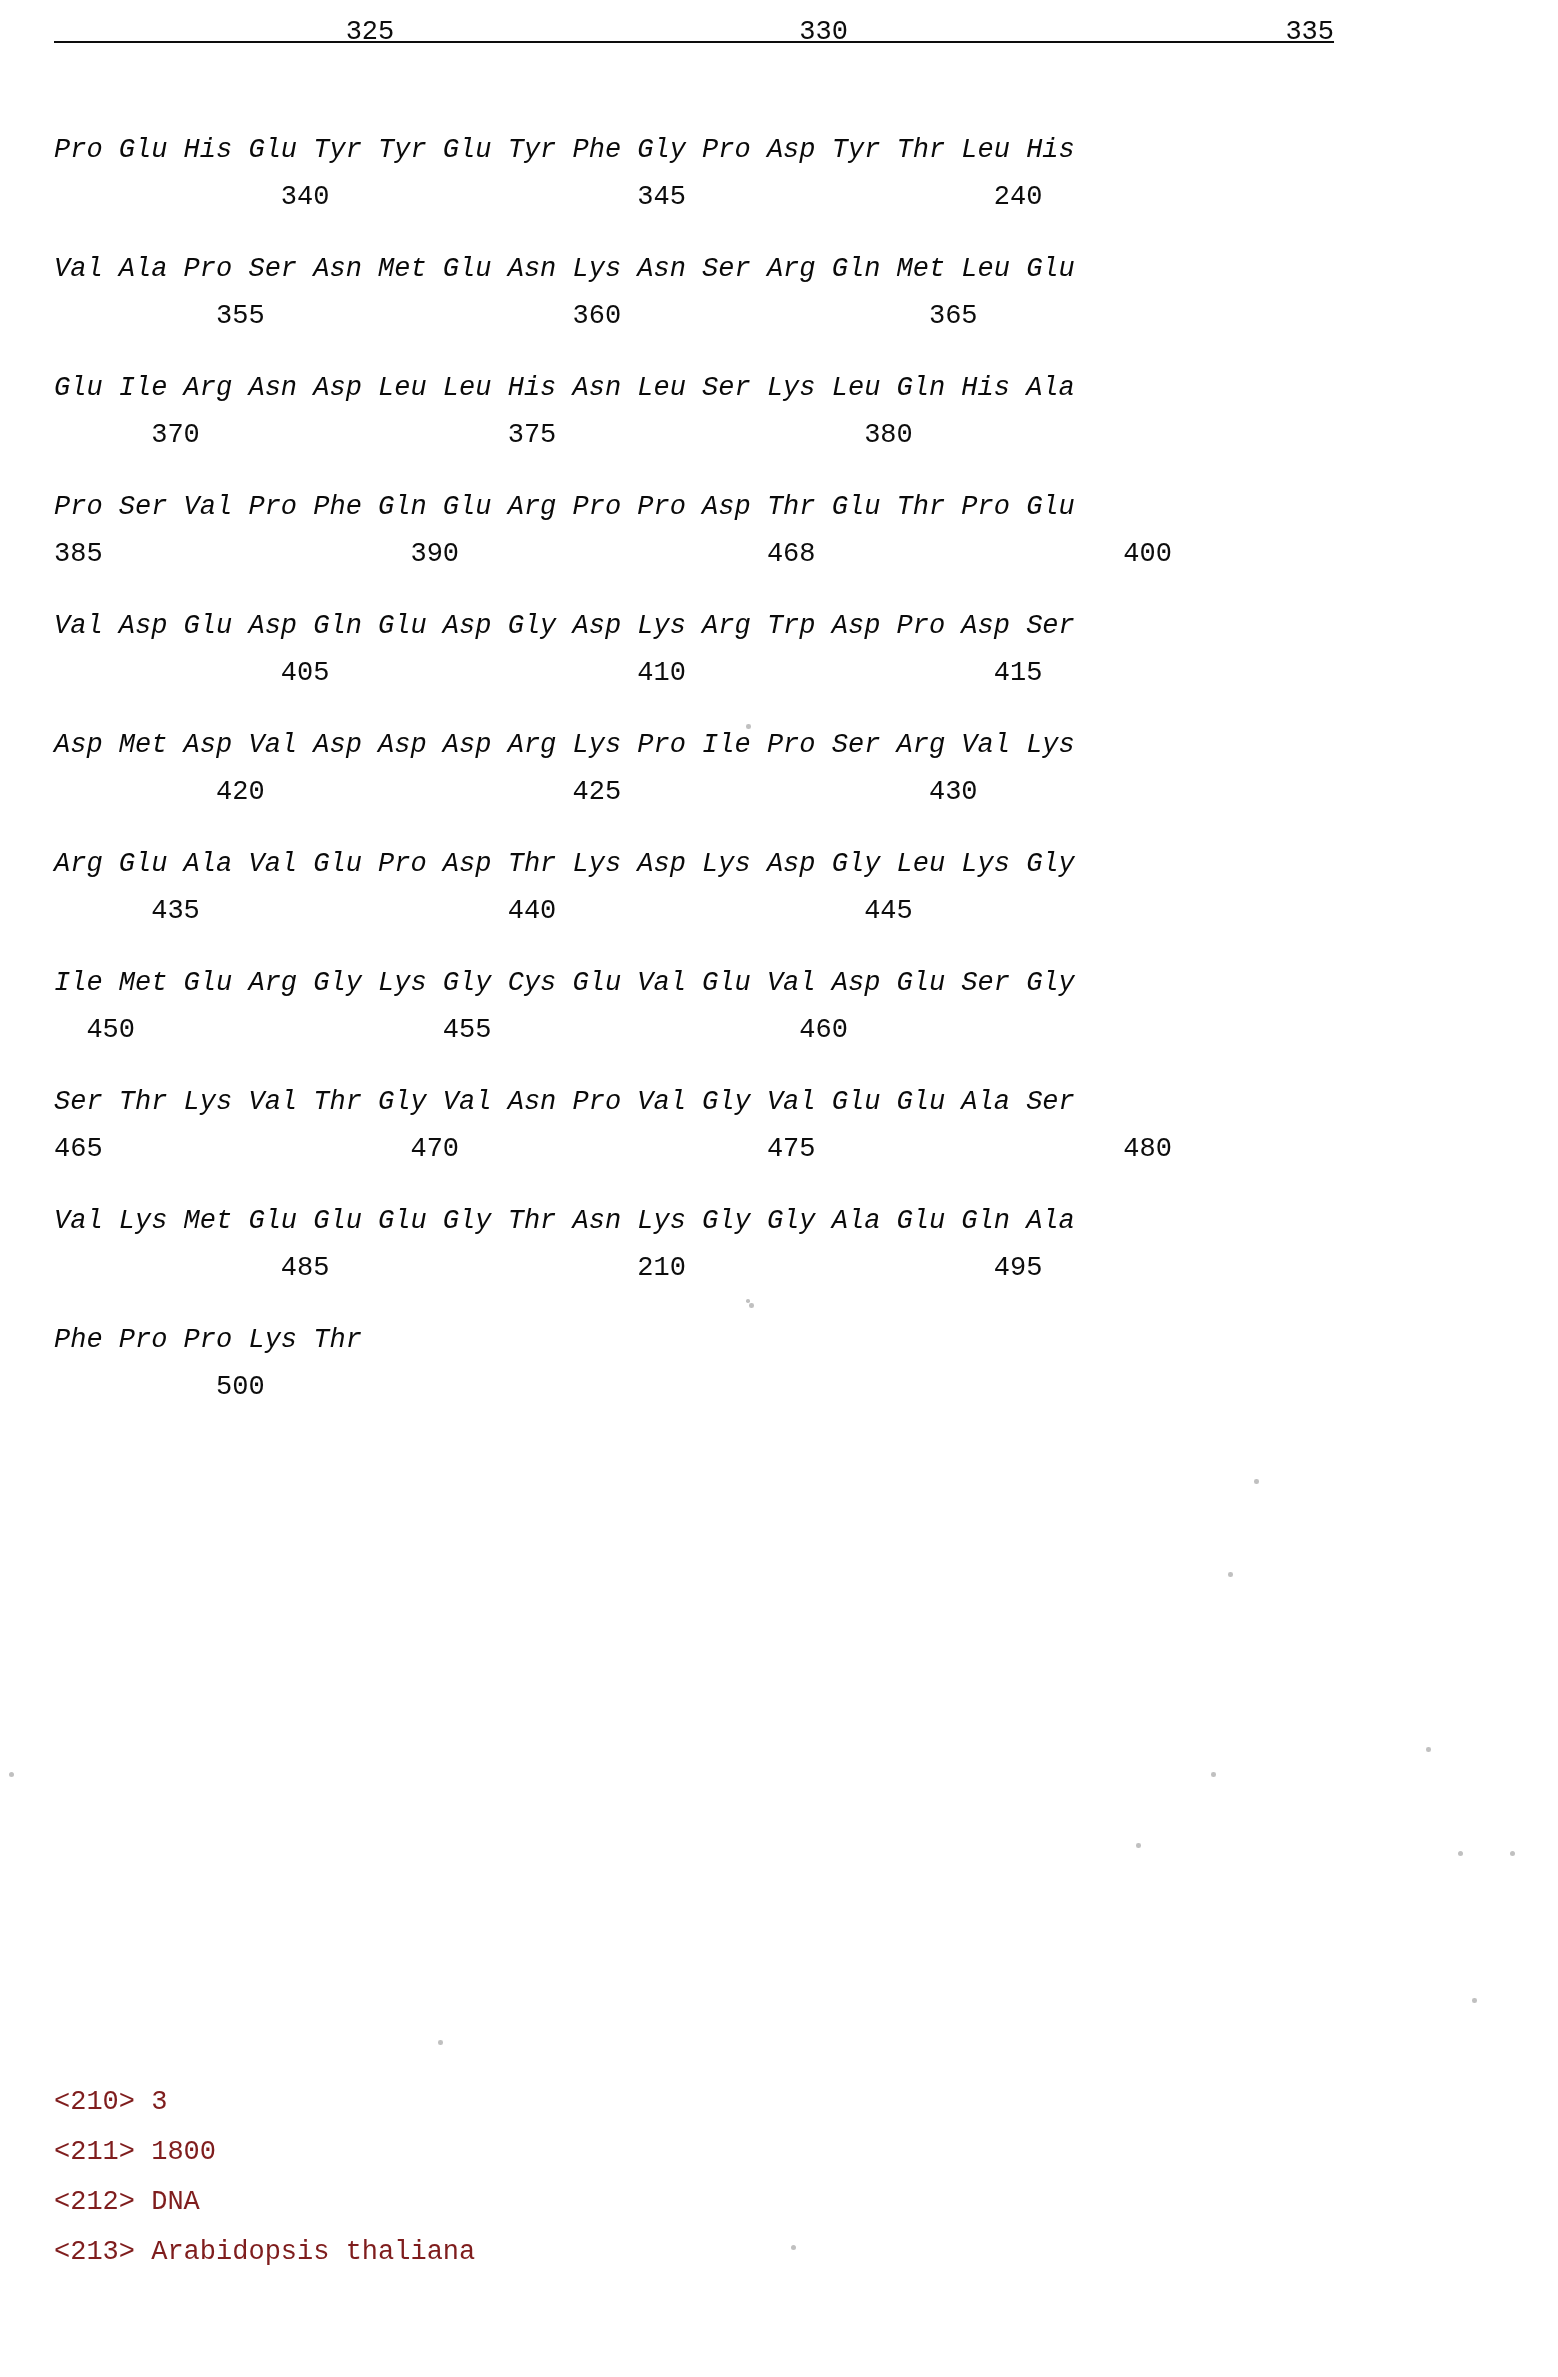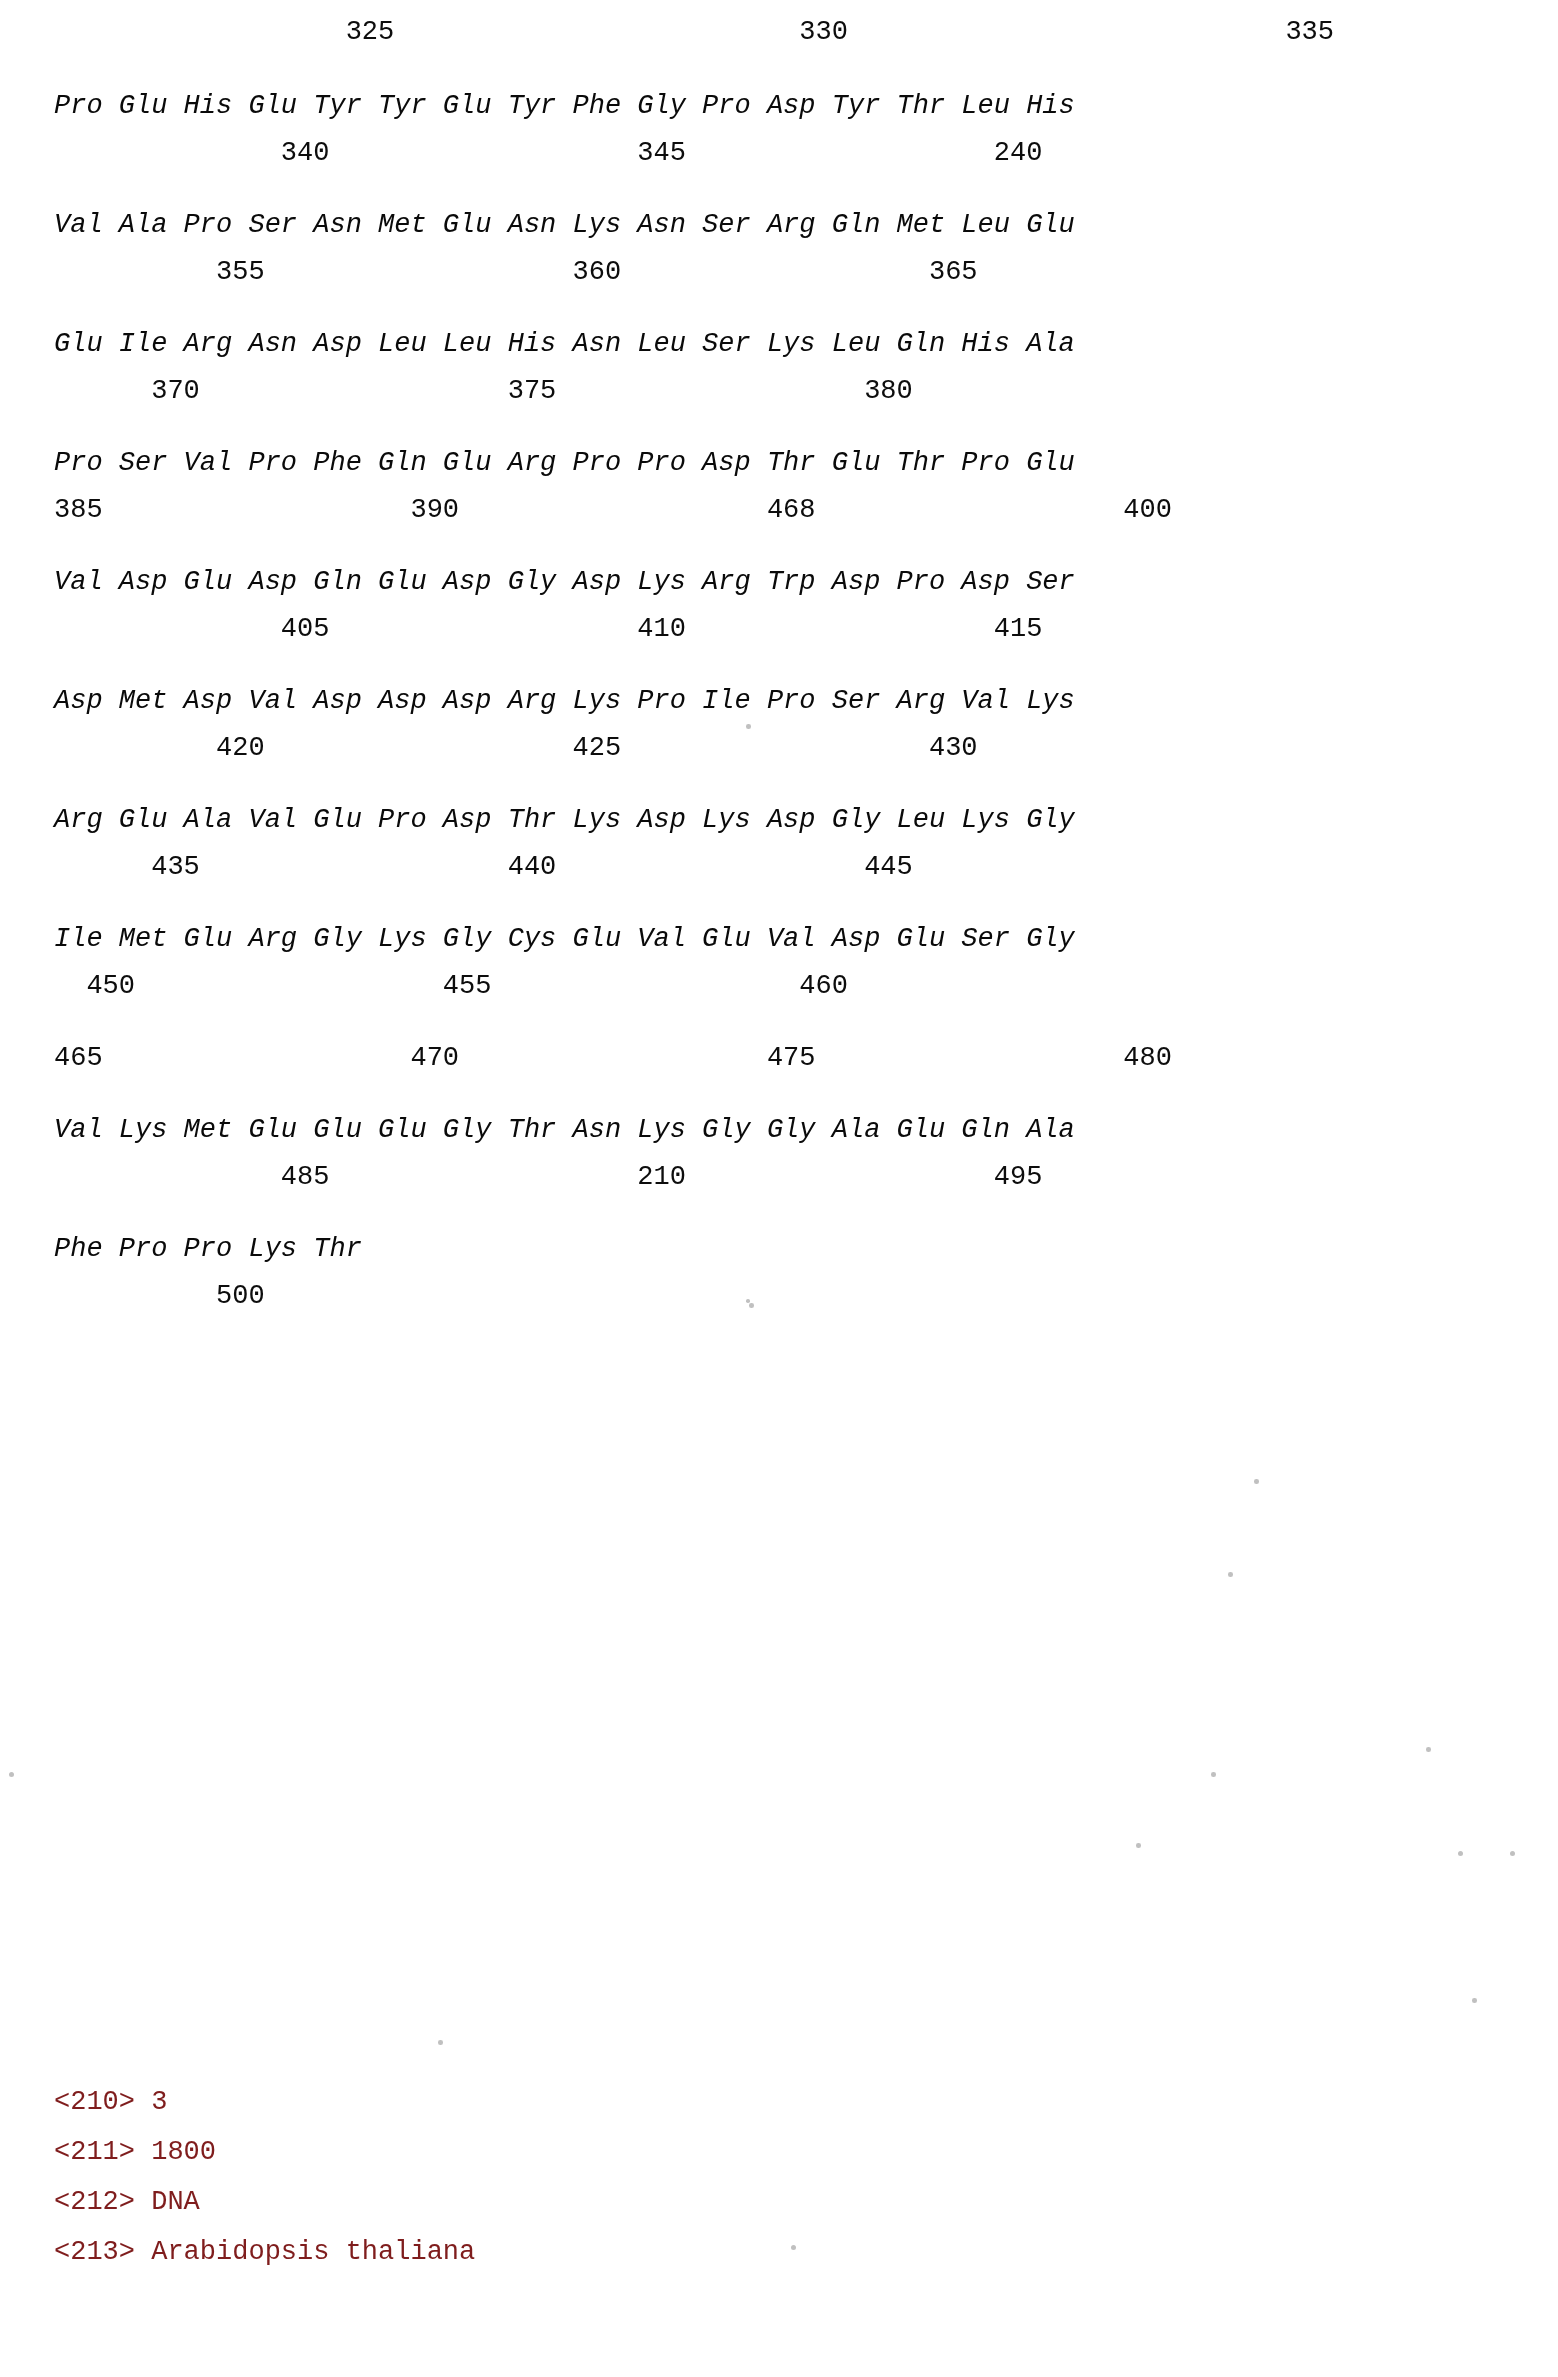--- a/index.html
+++ b/index.html
@@ -42,21 +42,22 @@
   .num-line {
     color: #0d0d0d;
   }
   .res-line {
     color: #0a0a0a;
   }
 
   
   .top-numbers {
     margin-top: 12.5px;
-    margin-bottom: 36px;
+    margin-bottom: 80px;
+    text-decoration: underline;
   }
 
   .seq-body .seq-row {
     margin-bottom: 34px;
   }
   .seq-body .seq-row .res-line {
     margin-bottom: 9px;
     font-style: italic;
   }
 
@@ -128,20 +129,21 @@
         <div class="res-line">Arg Glu Ala Val Glu Pro Asp Thr Lys Asp Lys Asp Gly Leu Lys Gly</div>
         <div class="num-line">      435                   440                   445</div>
       </div>
 
       <div class="seq-row">
         <div class="res-line">Ile Met Glu Arg Gly Lys Gly Cys Glu Val Glu Val Asp Glu Ser Gly</div>
         <div class="num-line">  450                   455                   460</div>
       </div>
 
       <div class="seq-row">
+        <div class="res-line">Ser Thr Lys Val Thr Gly Val Asn Pro Val Gly Val Glu Glu Ala Ser</div>
         <div class="num-line">465                   470                   475                   480</div>
       </div>
 
       <div class="seq-row">
         <div class="res-line">Val Lys Met Glu Glu Glu Gly Thr Asn Lys Gly Gly Ala Glu Gln Ala</div>
         <div class="num-line">              485                   210                   495</div>
       </div>
 
       <div class="seq-row">
         <div class="res-line">Phe Pro Pro Lys Thr</div>

